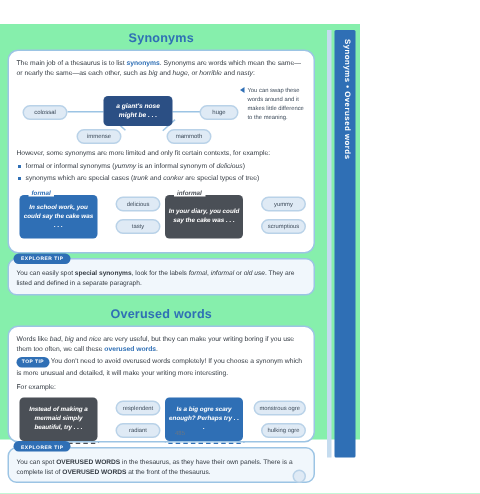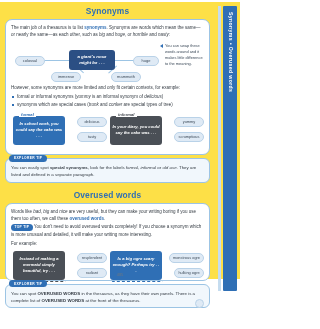--- a/index.html
+++ b/index.html
@@ -8,23 +8,23 @@
     width: 240px; height: 329px;
     font-family: "Liberation Sans", sans-serif;
     background: #ffffff;
     overflow: hidden;
     position: relative;
   }
 
   
   .page {
     position: absolute;
-    left: 0; top: 2px;
+    left: 0; top: 16px;
     width: 240px; height: 277px;
-    background: #fde047;
+    background: #86efac;
   }
   .page-inner {
     position: absolute;
     left: 5px; top: 4px;
     width: 205px; height: 318px;
   }
 
   
   .edge-tab {
     position: absolute;

